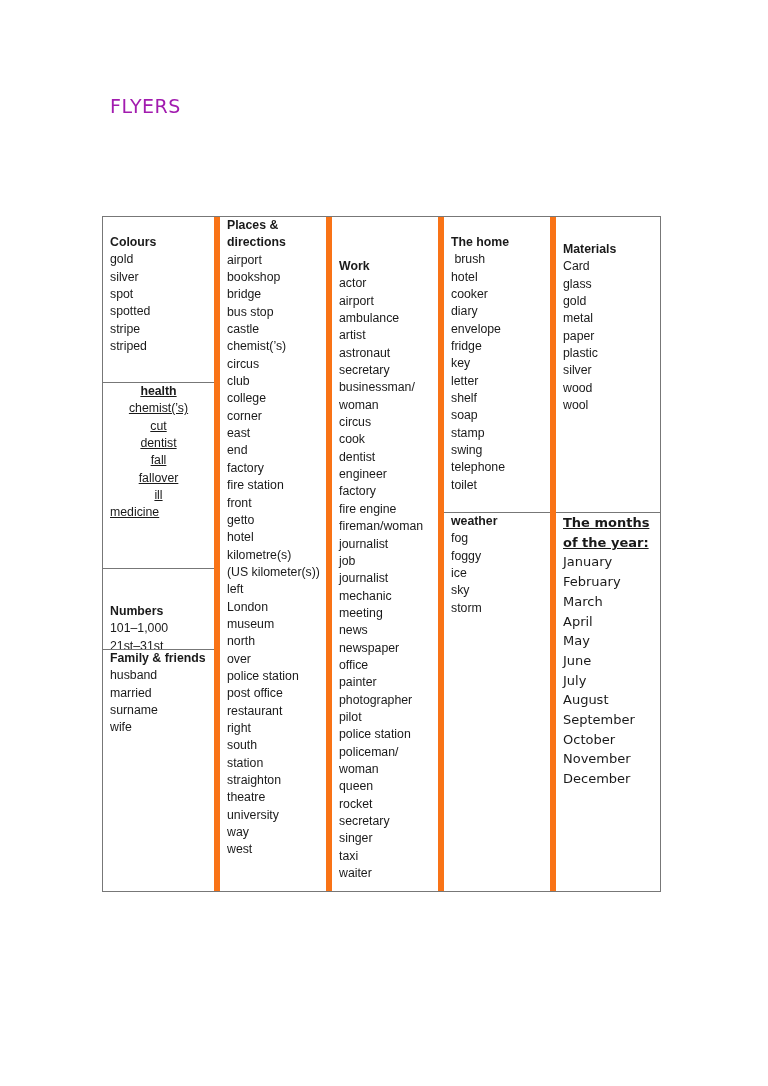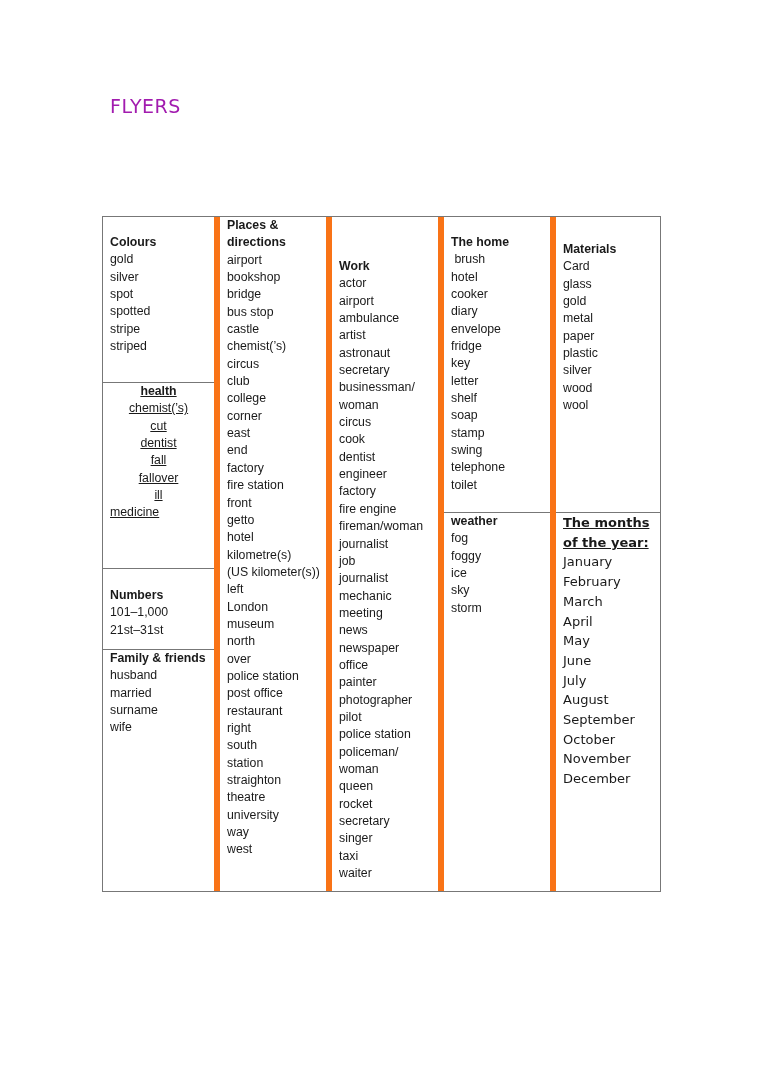--- a/index.html
+++ b/index.html
@@ -37,21 +37,21 @@
     <div class="cell bt center" style="top:165px; padding-top:0;text-decoration:underline;">
       <div class="line hdr">health</div>
       <div class="line">chemist(’s)</div>
       <div class="line">cut</div>
       <div class="line">dentist</div>
       <div class="line">fall</div>
       <div class="line">fallover</div>
       <div class="line">ill</div>
       <div class="line left">medicine</div>
     </div>
-    <div class="cell bt" style="top:351px; padding-top:18px;">
+    <div class="cell bt" style="top:351px; padding-top:34px;">
       <div class="line hdr">Numbers</div>
       <div class="line">101–1,000</div>
       <div class="line">21st–31st</div>
     </div>
     <div class="cell bt" style="top:432px;">
       <div class="line hdr">Family &amp; friends</div>
       <div class="line">husband</div>
       <div class="line">married</div>
       <div class="line">surname</div>
       <div class="line">wife</div>

